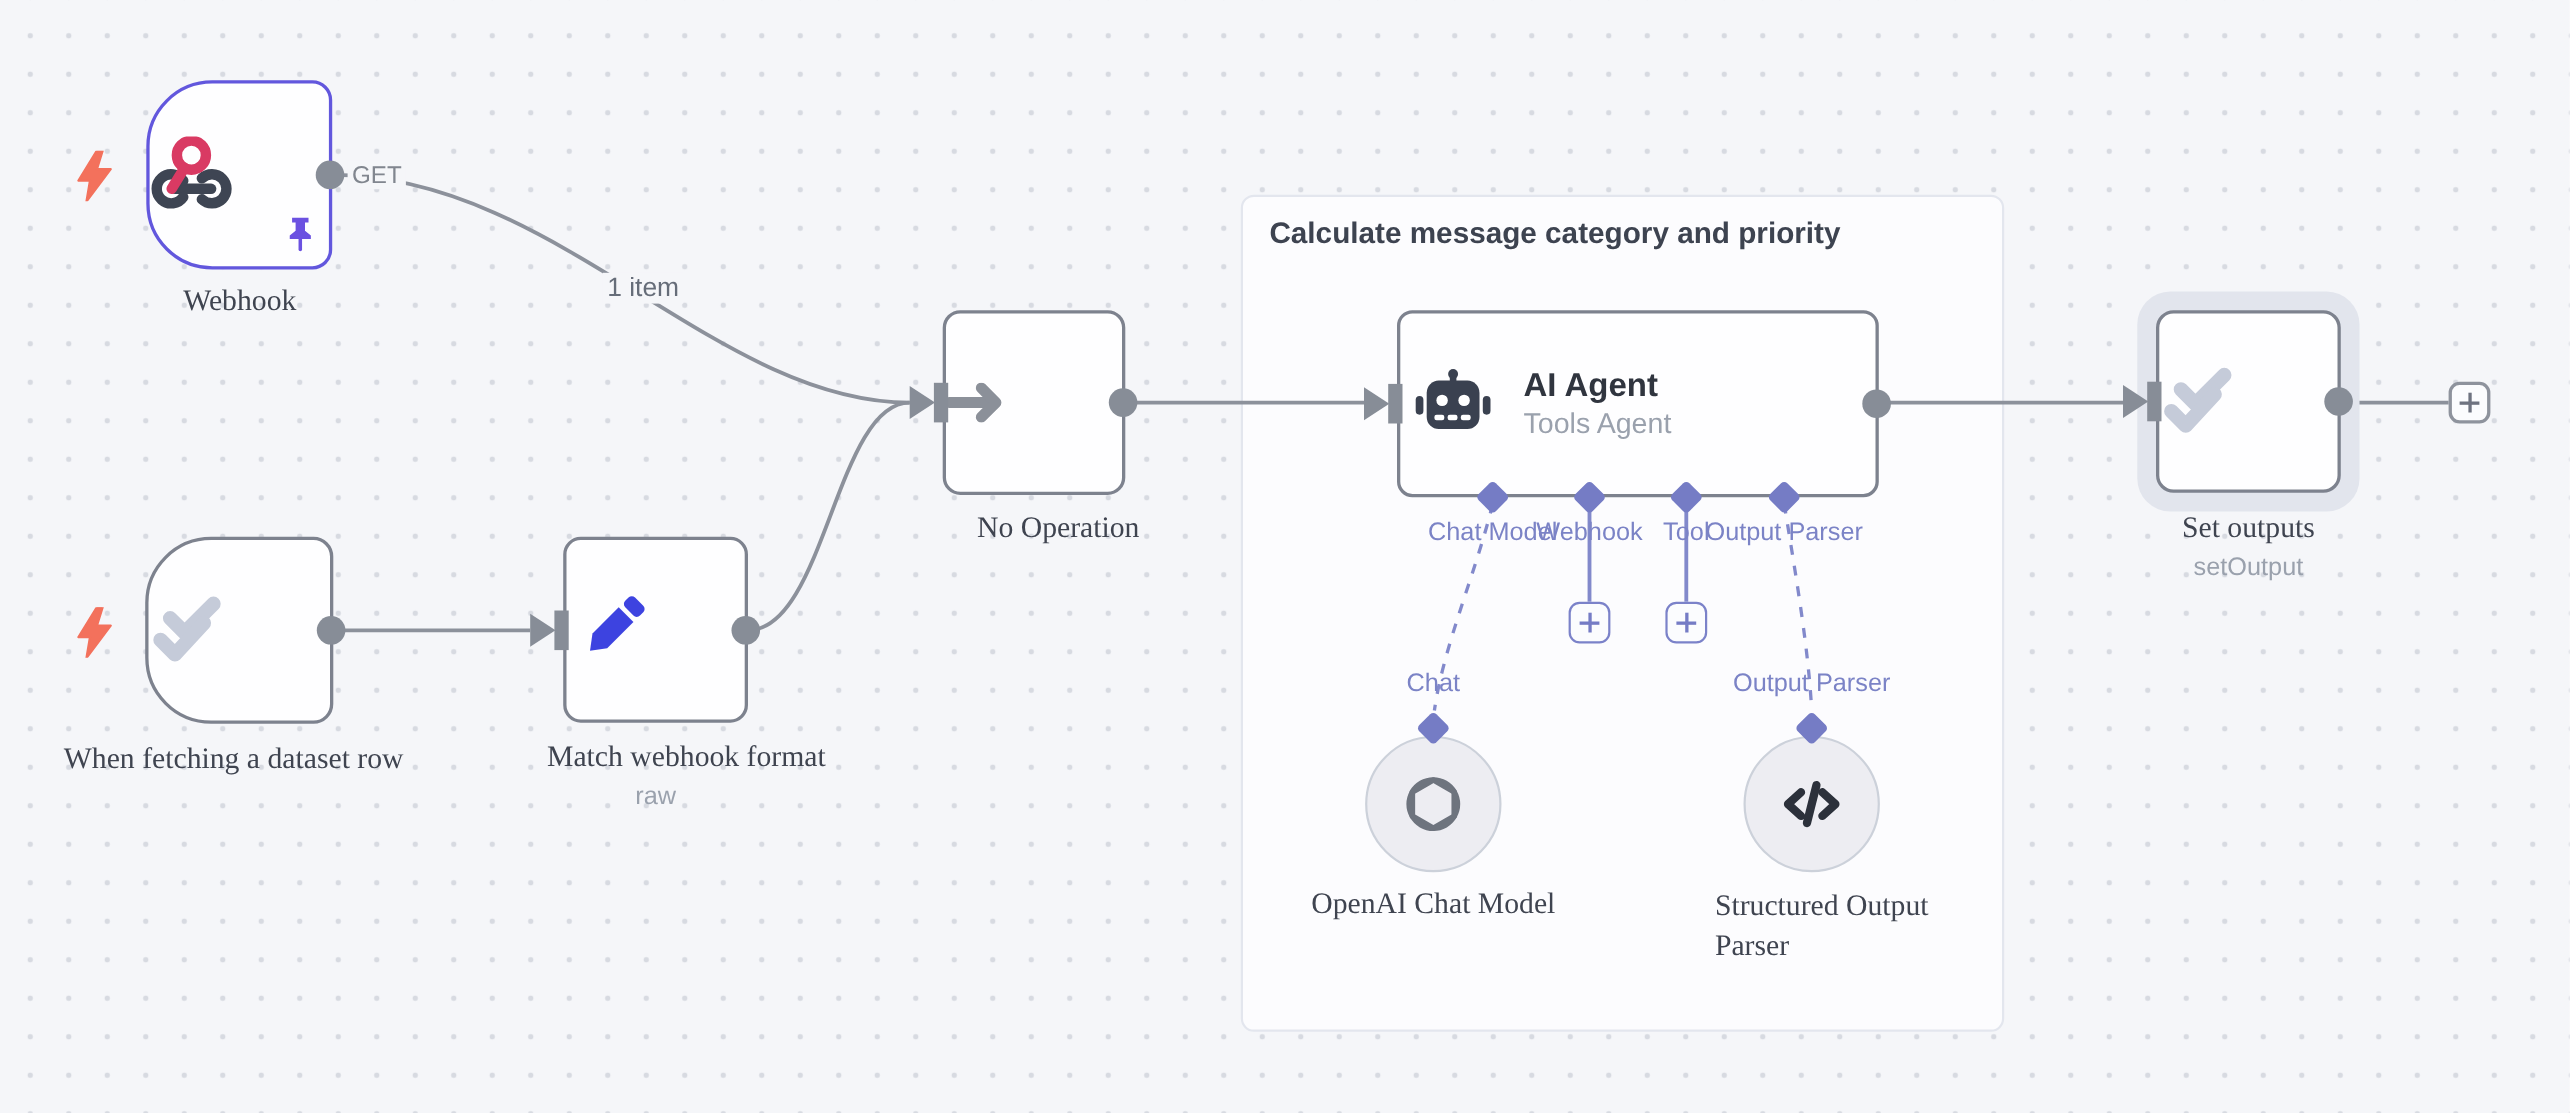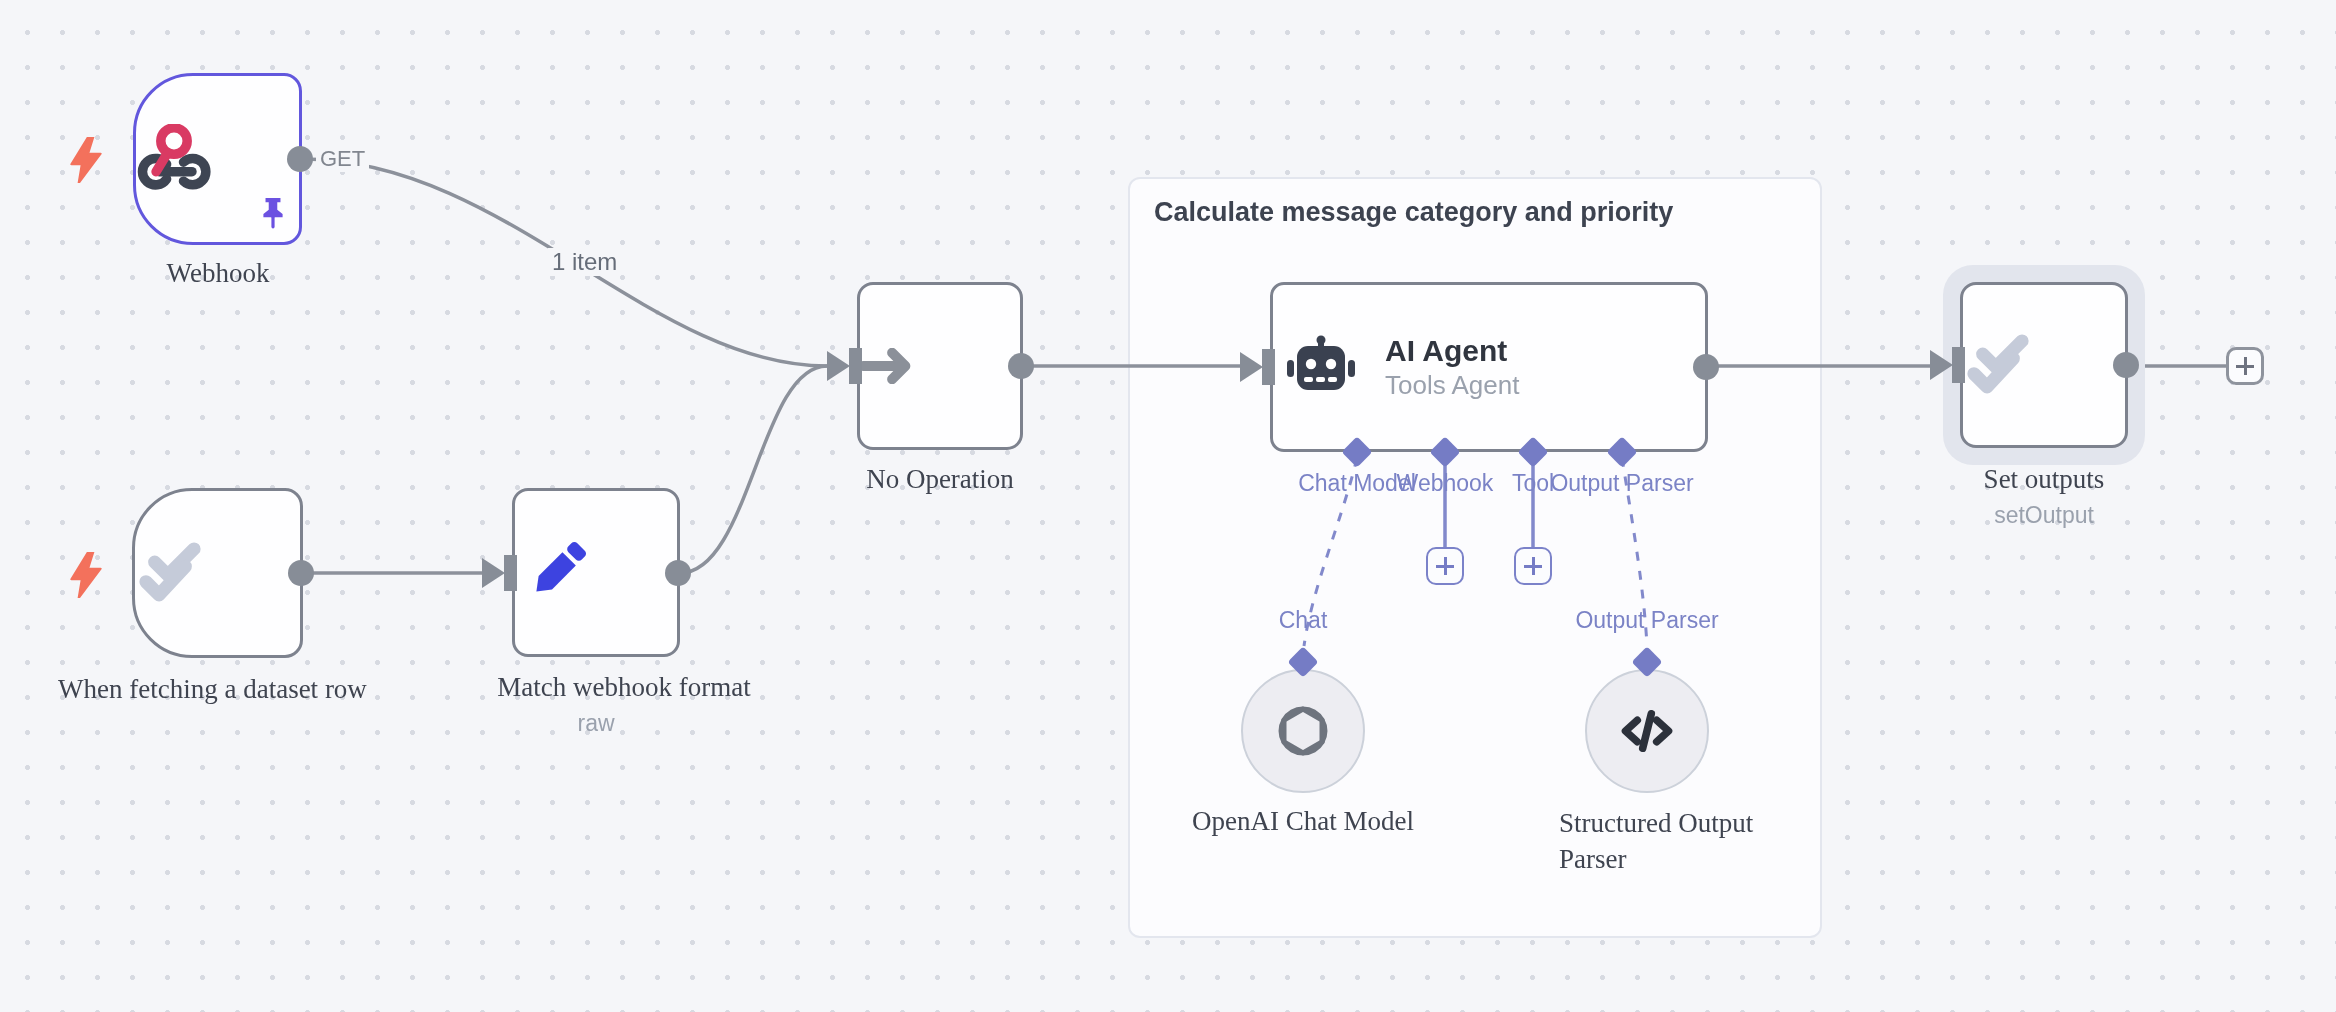--- a/index.html
+++ b/index.html
@@ -139,21 +139,21 @@
     <svg width="62" height="36" viewBox="0 0 56 30">
       <g fill="none" stroke="#8b9099" stroke-width="9" stroke-linecap="round" stroke-linejoin="round">
         <path d="M3,15 H40"></path>
         <path d="M29,3 L41,15 L29,27"></path>
       </g>
     </svg>
     <div class="port-arrow"></div>
     <div class="port-bar"></div>
     <div class="out-dot"></div>
   </div>
-  <div class="lbl" style="left:940px;top:464px;">No Operation</div>
+  <div class="lbl" style="left:962px;top:464px;">No Operation</div>
 
   <div class="node" style="left:1270px;top:282px;width:438px;height:170px;border-radius:14px;">
     <div class="agent-inner">
       <svg width="76" height="64" viewBox="0 0 76 62">
         <g fill="#3a4150">
           <rect x="35" y="2" width="6" height="9"></rect>
           <circle cx="38" cy="4" r="4.5"></circle>
           <rect x="14" y="10" width="48" height="44" rx="11"></rect>
           <rect x="4" y="24" width="7" height="17" rx="3.5"></rect>
           <rect x="65" y="24" width="7" height="17" rx="3.5"></rect>

